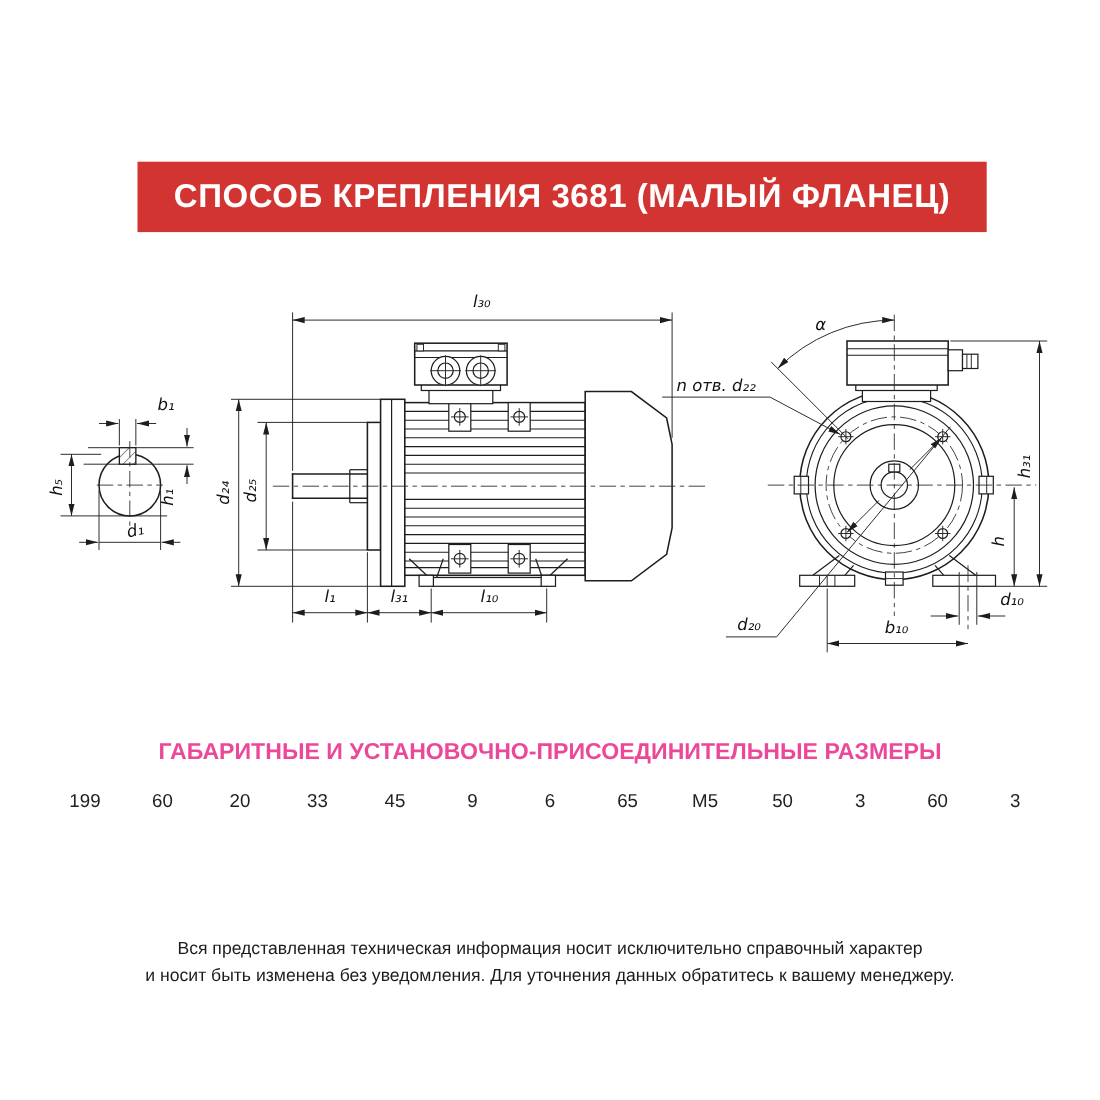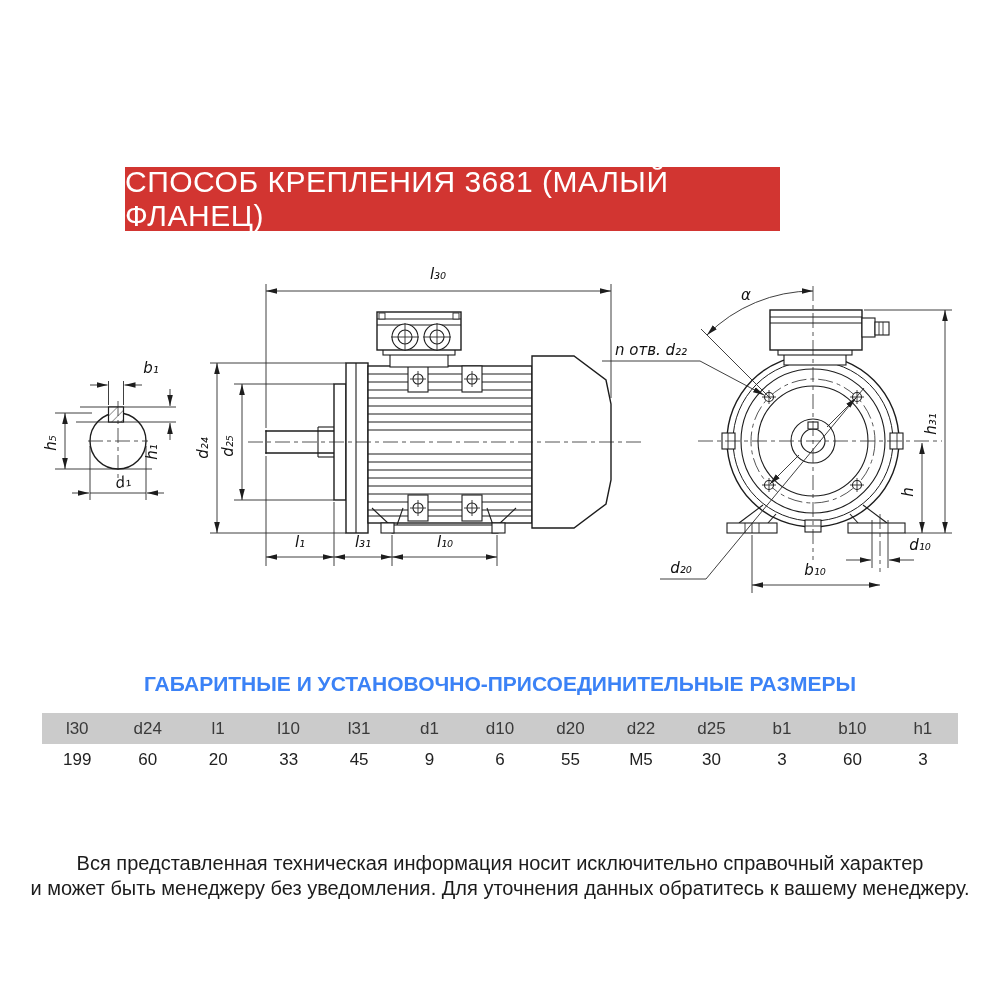--- a/index.html
+++ b/index.html
@@ -1,46 +1,46 @@
 <!DOCTYPE html>
 <html><head>
 <meta charset="utf-8">
 <style>
   html,body{margin:0;padding:0;background:#ffffff;}
   body{width:1000px;height:1000px;position:relative;overflow:hidden;
        font-family:"Liberation Sans",sans-serif;}
 
-  .banner{position:absolute;left:125px;top:147px;width:655px;height:64px;
+  .banner{position:absolute;left:125px;top:147px;width:772px;height:64px;
           display:flex;align-items:center;justify-content:center;
-          font-size:30px;font-weight:normal;letter-spacing:.5px;margin-top:20px;}
+          font-size:30px;font-weight:bold;letter-spacing:.5px;}
 
   .drawing-svg{position:absolute;left:0;top:0;width:1000px;height:660px;}
 
   .o   {stroke:#1d1d1d;stroke-width:1.4;fill:none;stroke-linecap:square;}
   .o2  {stroke:#1d1d1d;stroke-width:1.1;fill:none;}
   .rib {stroke:#1d1d1d;stroke-width:1;fill:none;}
   .t   {stroke:#2a2a2a;stroke-width:.9;fill:none;}
   .cl  {stroke:#2a2a2a;stroke-width:.8;stroke-dasharray:15 4 4 4;fill:none;}
   .wf  {fill:#ffffff;}
   .dim {stroke:#2a2a2a;stroke-width:.9;fill:none;
         marker-start:url(#ar);marker-end:url(#ar);}
   .stub{stroke:#2a2a2a;stroke-width:.9;fill:none;marker-end:url(#ar);}
   text.lbl{font:italic 15px "DejaVu Sans",sans-serif;fill:#111;text-anchor:middle;}
 
   .section-title{position:absolute;left:0;top:672px;width:1000px;text-align:center;
-                 font-size:21px;font-weight:bold;color:#3b82f6;}
+                 font-size:21px;font-weight:bold;color:#ec4899;}
 
   .dims-table{position:absolute;left:42px;top:713px;width:916px;}
   .dims-row{display:flex;width:100%;}
   .dims-row.head{height:31px;align-items:center;font-size:17px;color:#3a3a3a;}
   .dims-row.vals{height:32px;align-items:center;font-size:17px;color:#222;}
   .dims-cell{flex:1 1 0;text-align:center;}
 
   .footer-note{position:absolute;left:0;top:851px;width:1000px;text-align:center;
-               font-size:20px;line-height:24.5px;color:#1c1c1c;}
+               font-size:16px;line-height:24.5px;color:#1c1c1c;}
   .footer-note b{font-weight:normal;}
 </style>
 </head>
 <body>
 
 <div class="banner" style="background:#d23531;color:#ffffff;">
   <span>СПОСОБ КРЕПЛЕНИЯ 3681 (МАЛЫЙ ФЛАНЕЦ)</span>
 </div>
 
 <svg class="drawing-svg" viewBox="0 0 1000 660">
@@ -288,48 +288,33 @@
 
     <line class="t" x1="752" y1="535" x2="752" y2="593"></line>
     <line class="dim" x1="752" y1="585" x2="880" y2="585"></line>
     <text class="lbl" x="815" y="575">b₁₀</text>
   </g>
 </svg>
 
 <div class="section-title">ГАБАРИТНЫЕ И УСТАНОВОЧНО-ПРИСОЕДИНИТЕЛЬНЫЕ РАЗМЕРЫ</div>
 
 <div class="dims-table">
-  <div class="dims-row head" style="background:#cbcbcb;">
-    <div class="dims-cell">l30</div>
-    <div class="dims-cell">d24</div>
-    <div class="dims-cell">l1</div>
-    <div class="dims-cell">l10</div>
-    <div class="dims-cell">l31</div>
-    <div class="dims-cell">d1</div>
-    <div class="dims-cell">d10</div>
-    <div class="dims-cell">d20</div>
-    <div class="dims-cell">d22</div>
-    <div class="dims-cell">d25</div>
-    <div class="dims-cell">b1</div>
-    <div class="dims-cell">b10</div>
-    <div class="dims-cell">h1</div>
-  </div>
   <div class="dims-row vals">
     <div class="dims-cell">199</div>
     <div class="dims-cell">60</div>
     <div class="dims-cell">20</div>
     <div class="dims-cell">33</div>
     <div class="dims-cell">45</div>
     <div class="dims-cell">9</div>
     <div class="dims-cell">6</div>
-    <div class="dims-cell">55</div>
+    <div class="dims-cell">65</div>
     <div class="dims-cell">M5</div>
-    <div class="dims-cell">30</div>
+    <div class="dims-cell">50</div>
     <div class="dims-cell">3</div>
     <div class="dims-cell">60</div>
     <div class="dims-cell">3</div>
   </div>
 </div>
 
 <div class="footer-note">
   <div>Вся представленная техническая информация носит исключительно справочный характер</div>
-  <div><span>и может быть менеджеру без уведомления. </span><b>Для уточнения данных обратитесь к вашему менеджеру.</b></div>
+  <div><span>и носит быть изменена без уведомления. </span><b>Для уточнения данных обратитесь к вашему менеджеру.</b></div>
 </div>
 
 </body></html>

